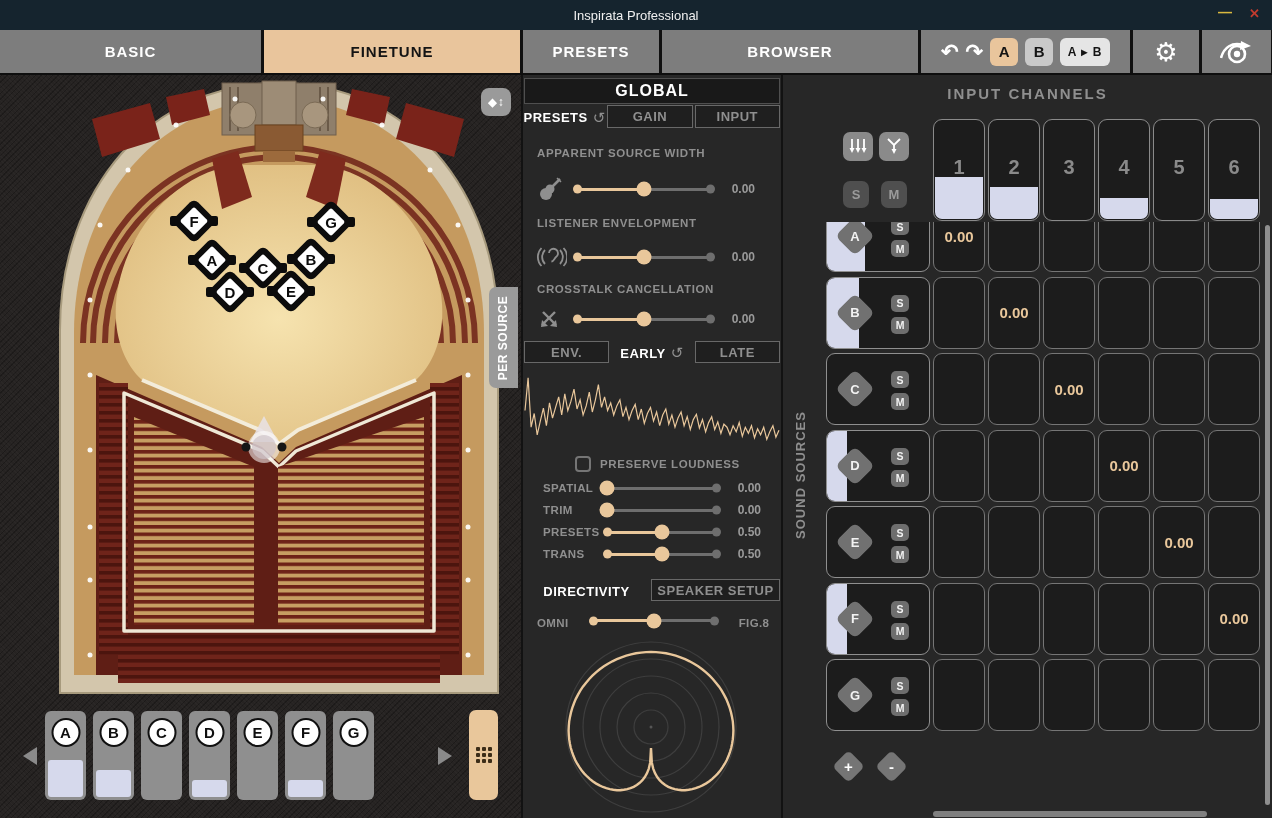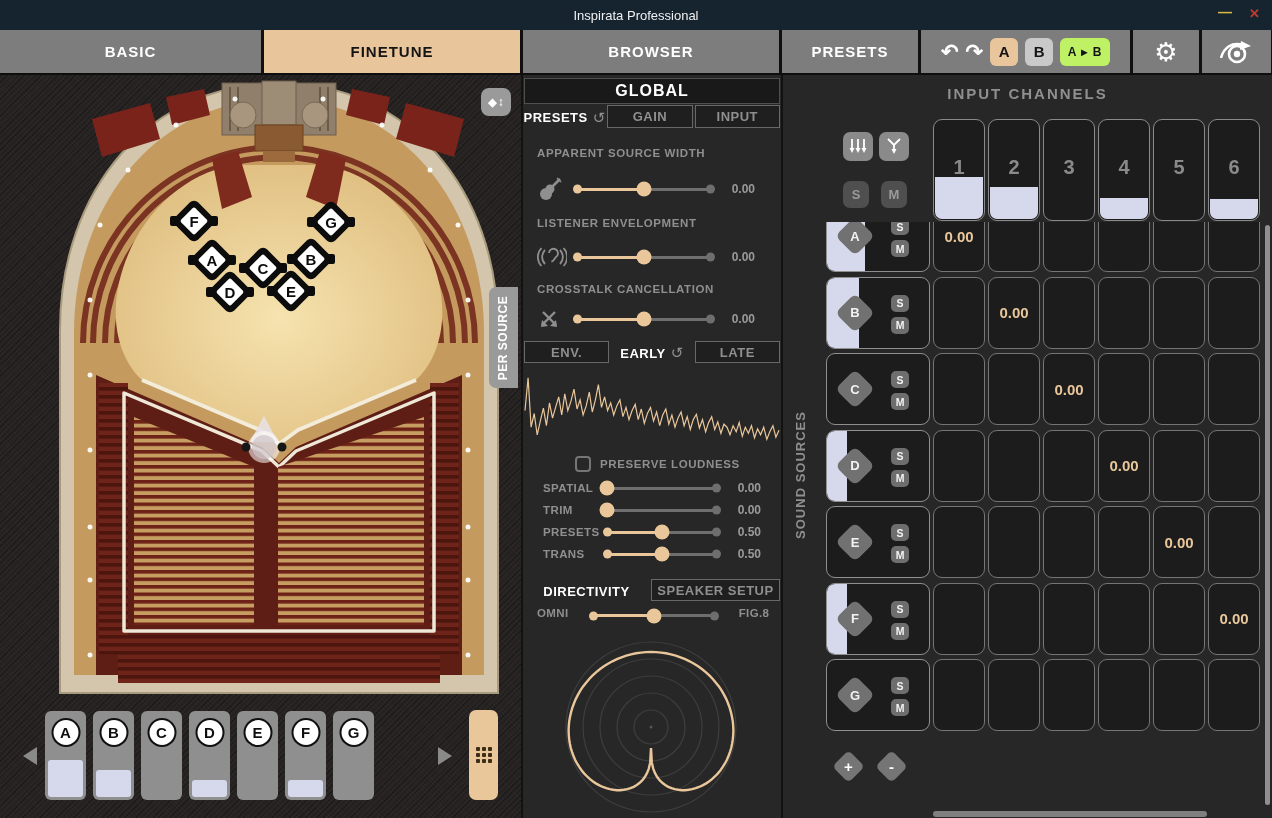--- a/index.html
+++ b/index.html
@@ -86,21 +86,21 @@
   .track .dotR{position:absolute;right:0;top:50%;width:9px;height:9px;border-radius:50%;background:#6e6e6e;transform:translateY(-50%);}
   .track .handle{position:absolute;top:50%;width:15px;height:15px;border-radius:50%;background:var(--tan);transform:translate(-50%,-50%);}
   .big .track{width:142px;}
   .sval{color:#9a9a9a;font-size:12px;font-weight:bold;width:40px;text-align:right;}
   #wf-box{top:291px;height:88px;}
   #preserve-row{top:381px;left:52px;display:flex;align-items:center;gap:9px;position:absolute;}
   #preserve-box{width:16px;height:16px;border:2px solid #757575;border-radius:4px;background:transparent;}
   .minirow{position:absolute;left:20px;right:6px;height:20px;display:flex;align-items:center;}
   .minirow .mlabel{width:60px;color:#8f8f8f;font-weight:bold;font-size:11.5px;letter-spacing:.4px;}
   .minirow .track{width:118px;}
-  #omni-row{position:absolute;left:14px;right:6px;top:532px;height:22px;display:flex;align-items:flex-start;gap:20px;}
+  #omni-row{position:absolute;left:14px;right:6px;top:532px;height:22px;display:flex;align-items:flex-end;gap:20px;}
   #omni-row .track{width:130px;}
   .endlabel{color:#8f8f8f;font-weight:bold;font-size:11.5px;letter-spacing:.4px;}
 
   
   #mx-title{position:absolute;top:10px;left:0;right:0;text-align:center;color:#8f8f8f;
     font-weight:bold;font-size:15px;letter-spacing:2px;}
   .sqbtn{position:absolute;border-radius:7px;display:flex;align-items:center;justify-content:center;}
   .sqbtn.big{width:30px;height:29px;background:#8a8a8a;}
   .sqbtn.dim{width:26px;height:27px;background:#4f4f4f;color:#9b9b9b;font-weight:bold;font-size:13px;}
   .colhead{position:absolute;top:44px;height:102px;width:52px;background:var(--cell);
@@ -137,28 +137,28 @@
 
   <div id="titlebar">
     <span>Inspirata Professional</span>
     <span id="win-min">—</span>
     <span id="win-close">✕</span>
   </div>
 
   <div id="navbar">
     <div class="navtab" style="width:261px">BASIC</div>
     <div class="navtab active" style="width:256px">FINETUNE</div>
+    <div class="navtab" style="width:136px">PRESETS</div>
     <div class="navtab" style="width:256px">BROWSER</div>
-    <div class="navtab" style="width:136px">PRESETS</div>
     <div class="tool-sec" style="width:209px">
       <span class="histbtn">↶</span>
       <span class="histbtn">↷</span>
       <span class="abbtn" style="width:28px;background:#e9c59c">A</span>
       <span class="abbtn" style="width:28px;background:#c9c9c9">B</span>
-      <span class="abbtn small" style="width:50px;background:#bef264">A ▸ B</span>
+      <span class="abbtn small" style="width:50px;background:#e5e5e5">A ▸ B</span>
     </div>
     <div class="tool-sec" style="width:66px">
       <span style="color:#fff;font-size:26px;line-height:1">⚙</span>
     </div>
     <div class="tool-sec" style="width:69px">
       <svg width="34" height="26" viewBox="0 0 34 26">
         <circle cx="17" cy="15" r="8" fill="none" stroke="#fff" stroke-width="2.6"></circle>
         <circle cx="17" cy="15" r="3.2" fill="#fff"></circle>
         <path d="M1 19 C 4 8, 12 3, 23 6" fill="none" stroke="#fff" stroke-width="2.6"></path>
         <path d="M21 2 L31 7 L20 11 Z" fill="#fff"></path>

